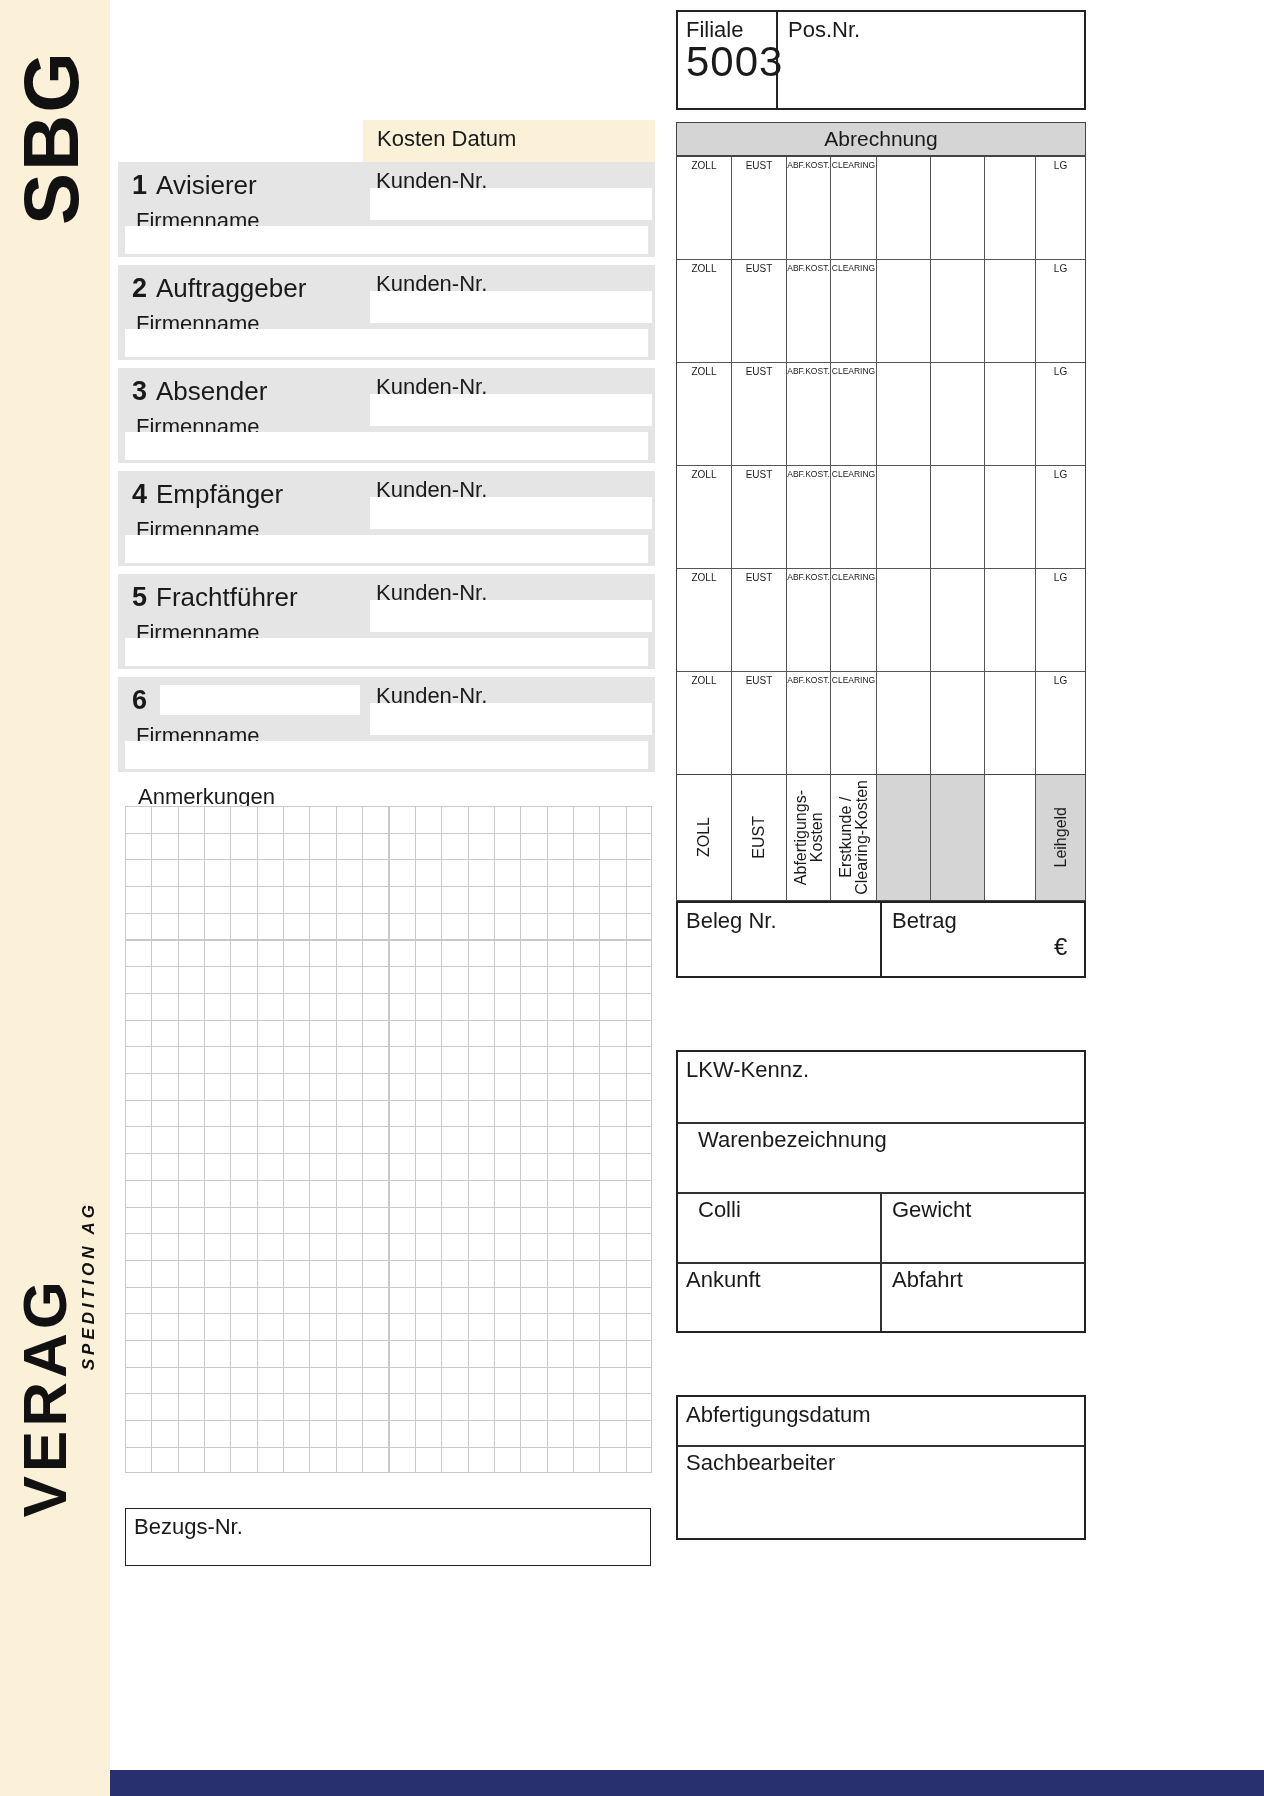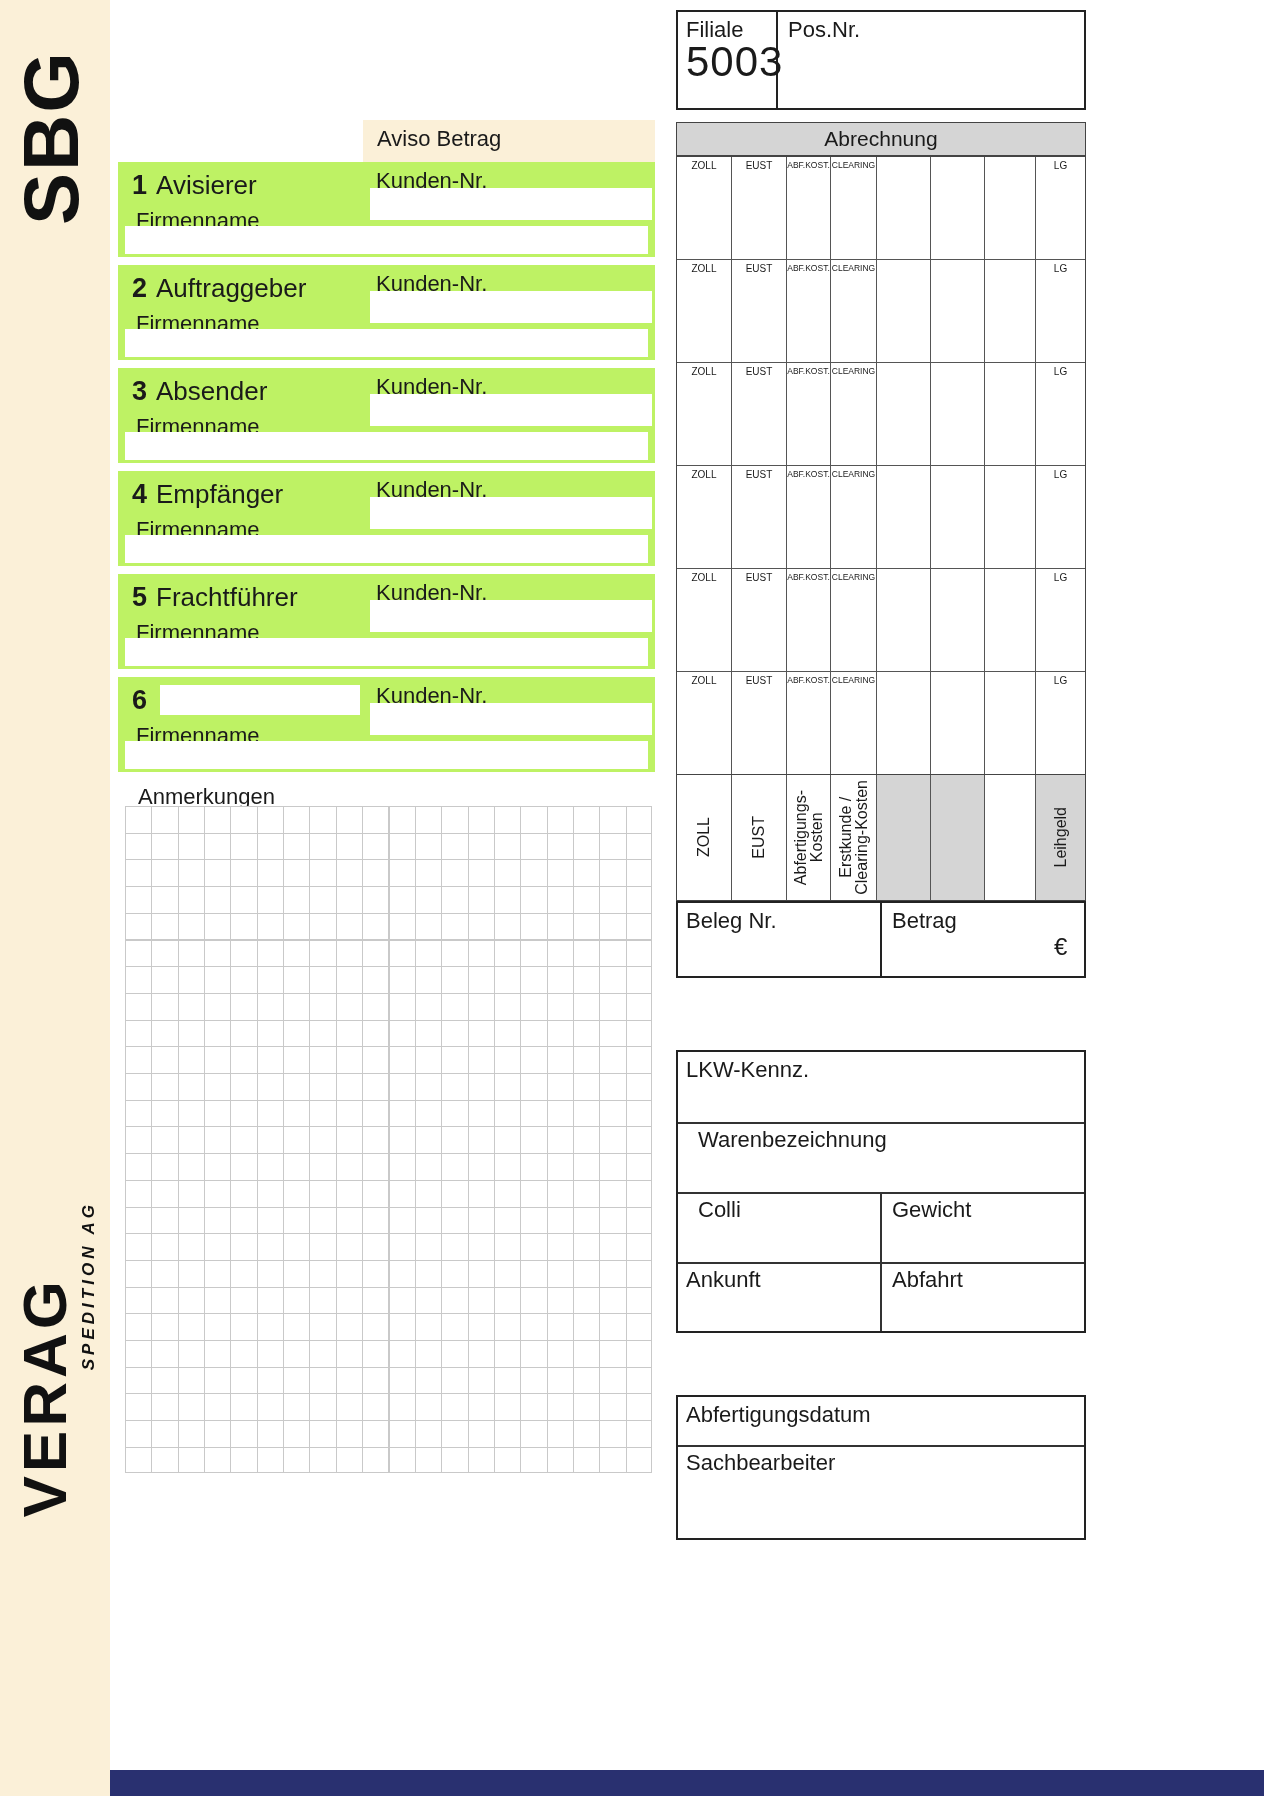--- a/index.html
+++ b/index.html
@@ -34,21 +34,21 @@
   .filiale-div { left:98px; top:0; width:2px; height:96px; background:#222; }
   .filiale-label { left:8px; top:5px; }
   .filiale-value { left:8px; top:26px; font-size:42px; font-weight:normal; letter-spacing:1px; }
   .posnr-label { left:110px; top:5px; }
 
   
   .aviso-band { left:363px; top:120px; width:292px; height:42px; background:#fbf0d8; }
   .aviso-label { left:14px; top:6px; }
 
   
-  .party { position:absolute; left:118px; width:537px; height:95px; background:#bef264; }
+  .party { position:absolute; left:118px; width:537px; height:95px; background:#e5e5e5; }
   .party-title { position:absolute; left:14px; top:8px; }
   .party-num { font-size:27px; font-weight:bold; }
   .party-name { font-size:26px; margin-left:9px; }
   .kunden-label { position:absolute; left:258px; top:6px; }
   .kunden-input { position:absolute; left:252px; top:26px; width:282px; height:32px; }
   .firma-label { position:absolute; left:18px; top:46px; }
   .firma-input { position:absolute; left:7px; top:64px; width:523px; height:28px; }
   .party-type-input { position:absolute; left:42px; top:8px; width:200px; height:30px; }
 
   
@@ -132,21 +132,21 @@
 
   <div class="abs filiale-box">
     <div class="abs filiale-div"></div>
     <div class="abs filiale-label label">Filiale</div>
     <div class="abs filiale-value">5003</div>
     <div class="abs posnr-label label">Pos.Nr.</div>
     <div class="abs" style="left:110px;top:26px;right:6px;height:60px;"></div>
   </div>
 
   <div class="abs aviso-band">
-    <div class="abs aviso-label label">Aviso Betrag</div>
+    <div class="abs aviso-label label">Kosten Datum</div>
   </div>
 
   <section class="party" style="top:162px">
     <div class="party-title">
       <span class="party-num">1</span><span class="party-name">Avisierer</span>
     </div>
     <div class="kunden-label label">Kunden-Nr.</div>
     <div class="kunden-input input"></div>
     <div class="firma-label label">Firmenname</div>
     <div class="firma-input input"></div>
@@ -421,16 +421,20 @@
     <div class="abs datum-div"></div>
     <div class="abs datum-label label">Abfertigungsdatum</div>
     <div class="abs" style="left:0;top:24px;width:406px;height:24px;"></div>
     <div class="abs sach-label label">Sachbearbeiter</div>
     <div class="abs" style="left:0;top:72px;width:406px;height:69px;"></div>
   </div>
 
   <div class="abs anm-label label">Anmerkungen</div>
   <div class="abs anm-grid"></div>
 
+  <div class="abs bezug-box">
+    <div class="abs bezug-label label">Bezugs-Nr.</div>
+    <div class="abs" style="left:0;top:22px;width:522px;height:32px;"></div>
+  </div>
 
   <div class="abs blue-bar"></div>
 
 </div>
 
 </body></html>

